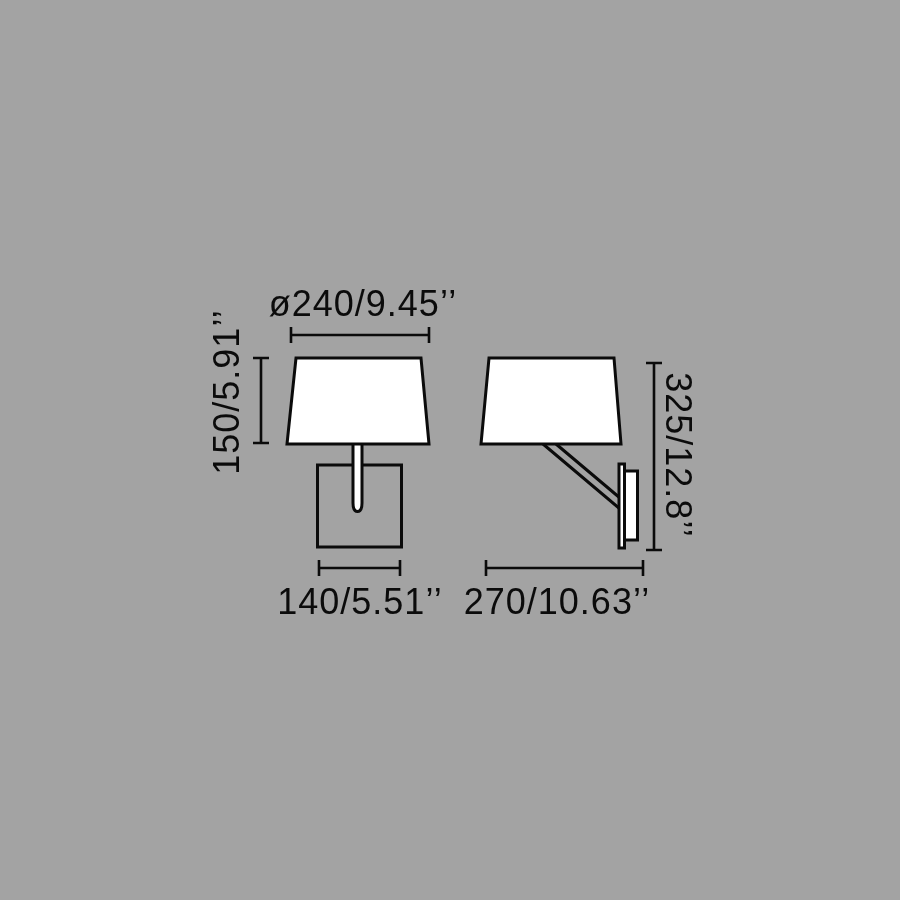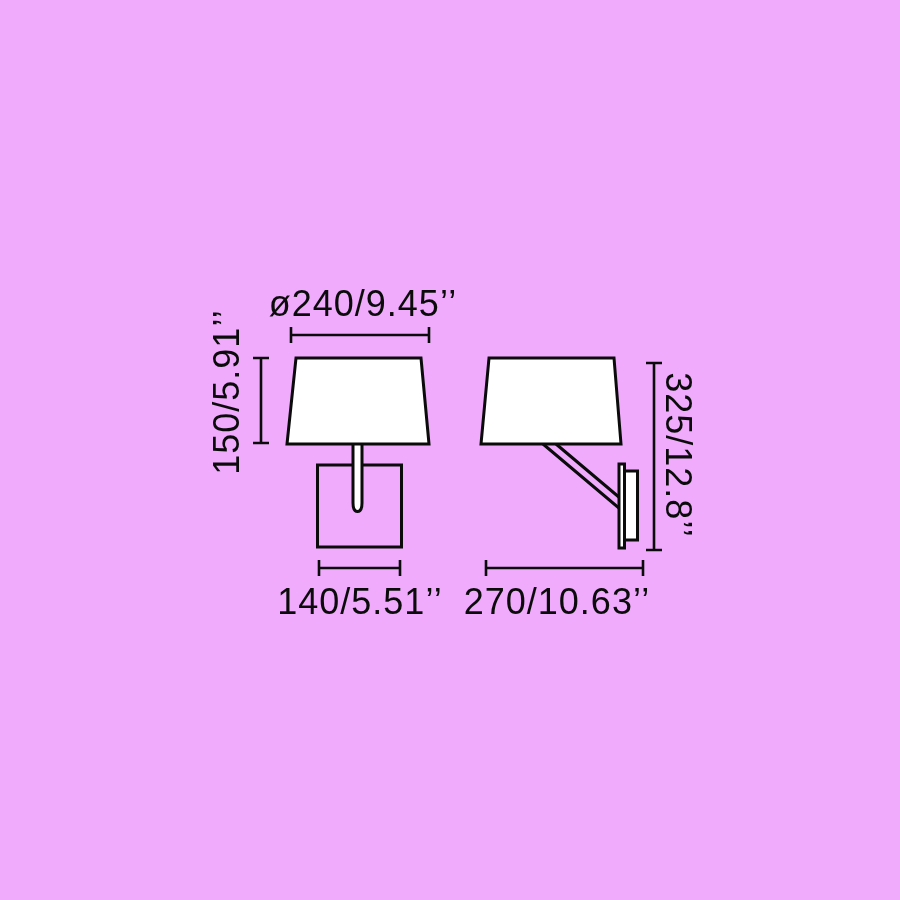--- a/index.html
+++ b/index.html
@@ -4,21 +4,21 @@
 <style>
   html, body {
     margin: 0;
     padding: 0;
     background: #ffffff;
   }
   .stage {
     position: relative;
     width: 900px;
     height: 900px;
-    background: #f0abfc;
+    background: #a3a3a3;
     overflow: hidden;
   }
   svg {
     display: block;
   }
   
   .ln {
     fill: none;
     stroke: var(--line-color, #0b0b0b);
     stroke-width: 3;

